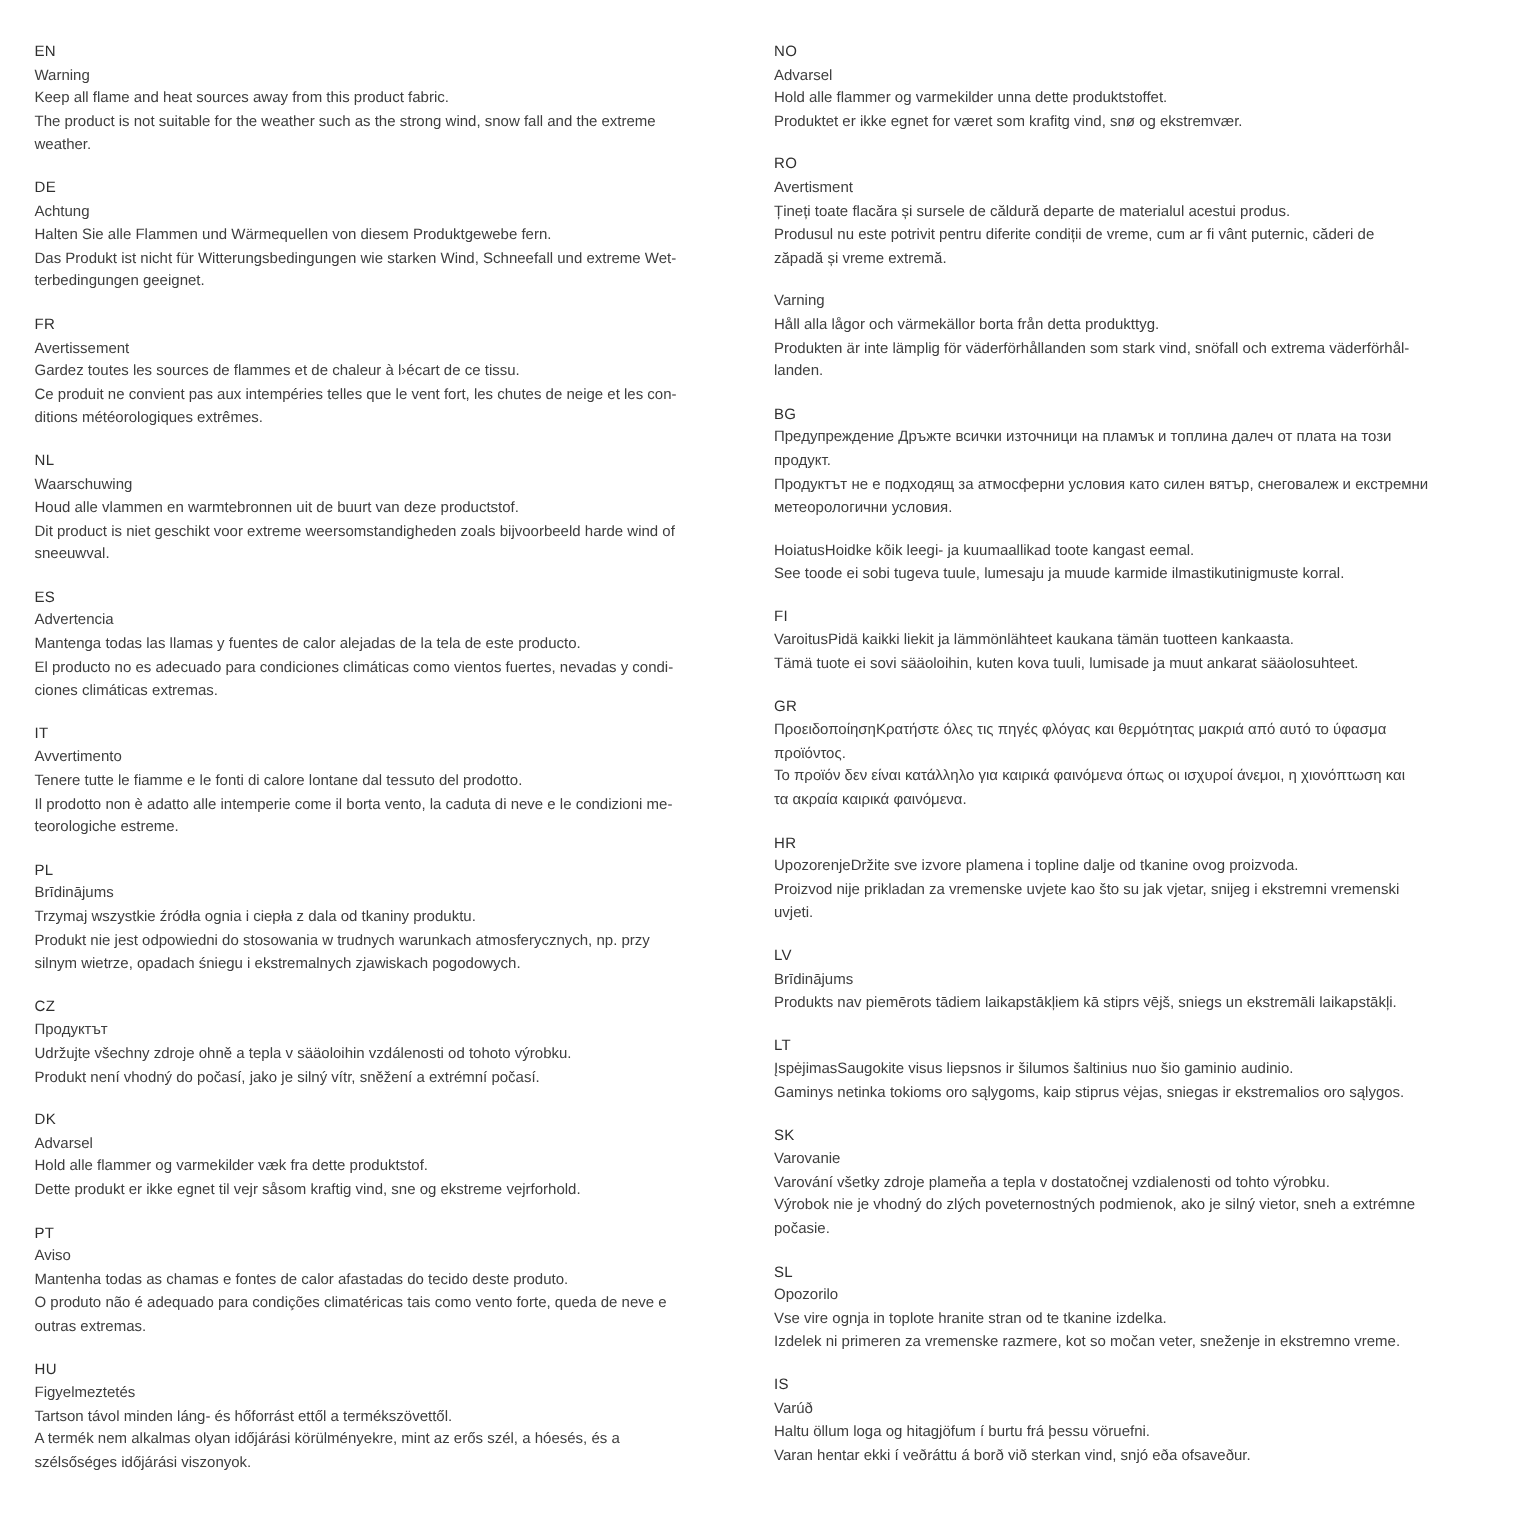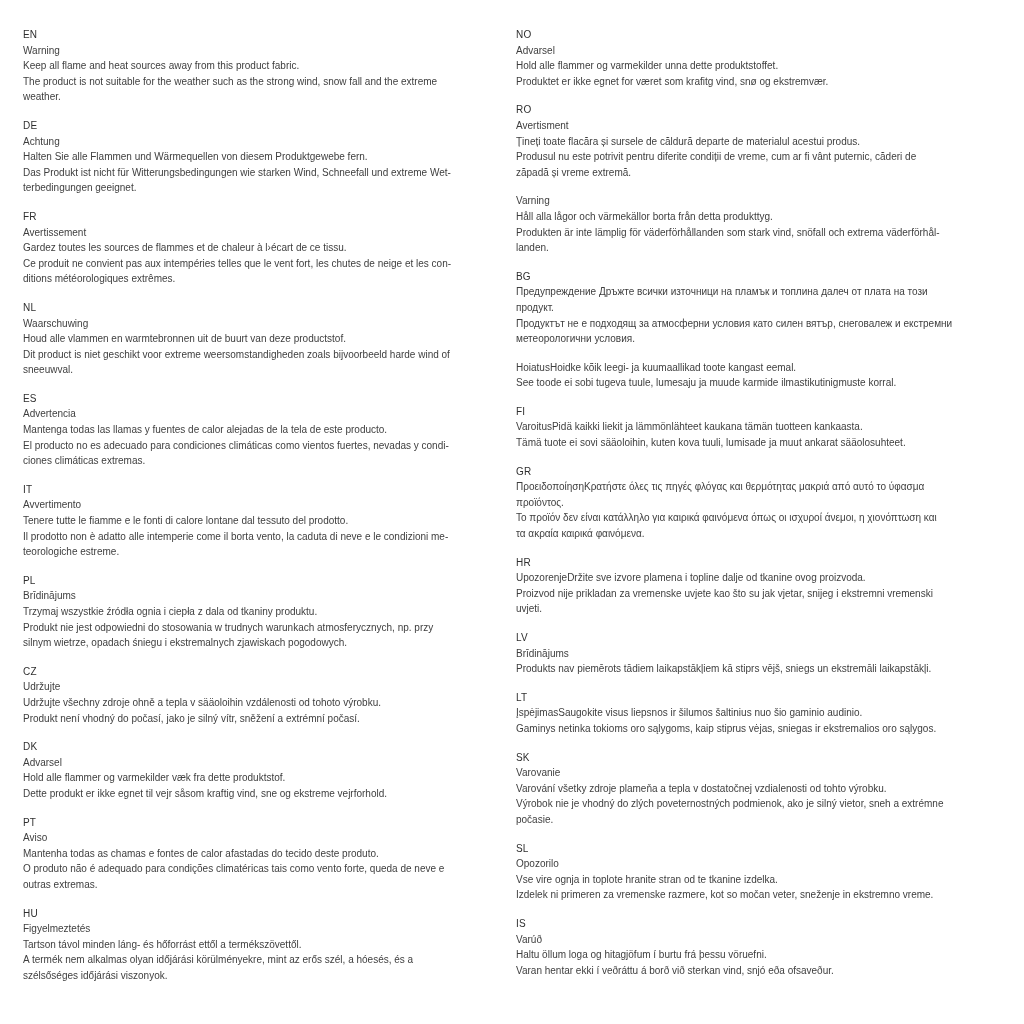--- a/index.html
+++ b/index.html
@@ -87,21 +87,21 @@
       </div>
       <div class="lang-section">
         <div class="lang-code">PL</div>
         <div class="warning-line">Brīdinājums</div>
         <div class="warning-line">Trzymaj wszystkie źródła ognia i ciepła z dala od tkaniny produktu.</div>
         <div class="warning-line">Produkt nie jest odpowiedni do stosowania w trudnych warunkach atmosferycznych, np. przy</div>
         <div class="warning-line">silnym wietrze, opadach śniegu i ekstremalnych zjawiskach pogodowych.</div>
       </div>
       <div class="lang-section">
         <div class="lang-code">CZ</div>
-        <div class="warning-line">Udržujte</div>
+        <div class="warning-line">Продуктът</div>
         <div class="warning-line">Udržujte všechny zdroje ohně a tepla v sääoloihin vzdálenosti od tohoto výrobku.</div>
         <div class="warning-line">Produkt není vhodný do počasí, jako je silný vítr, sněžení a extrémní počasí.</div>
       </div>
       <div class="lang-section">
         <div class="lang-code">DK</div>
         <div class="warning-line">Advarsel</div>
         <div class="warning-line">Hold alle flammer og varmekilder væk fra dette produktstof.</div>
         <div class="warning-line">Dette produkt er ikke egnet til vejr såsom kraftig vind, sne og ekstreme vejrforhold.</div>
       </div>
       <div class="lang-section">

